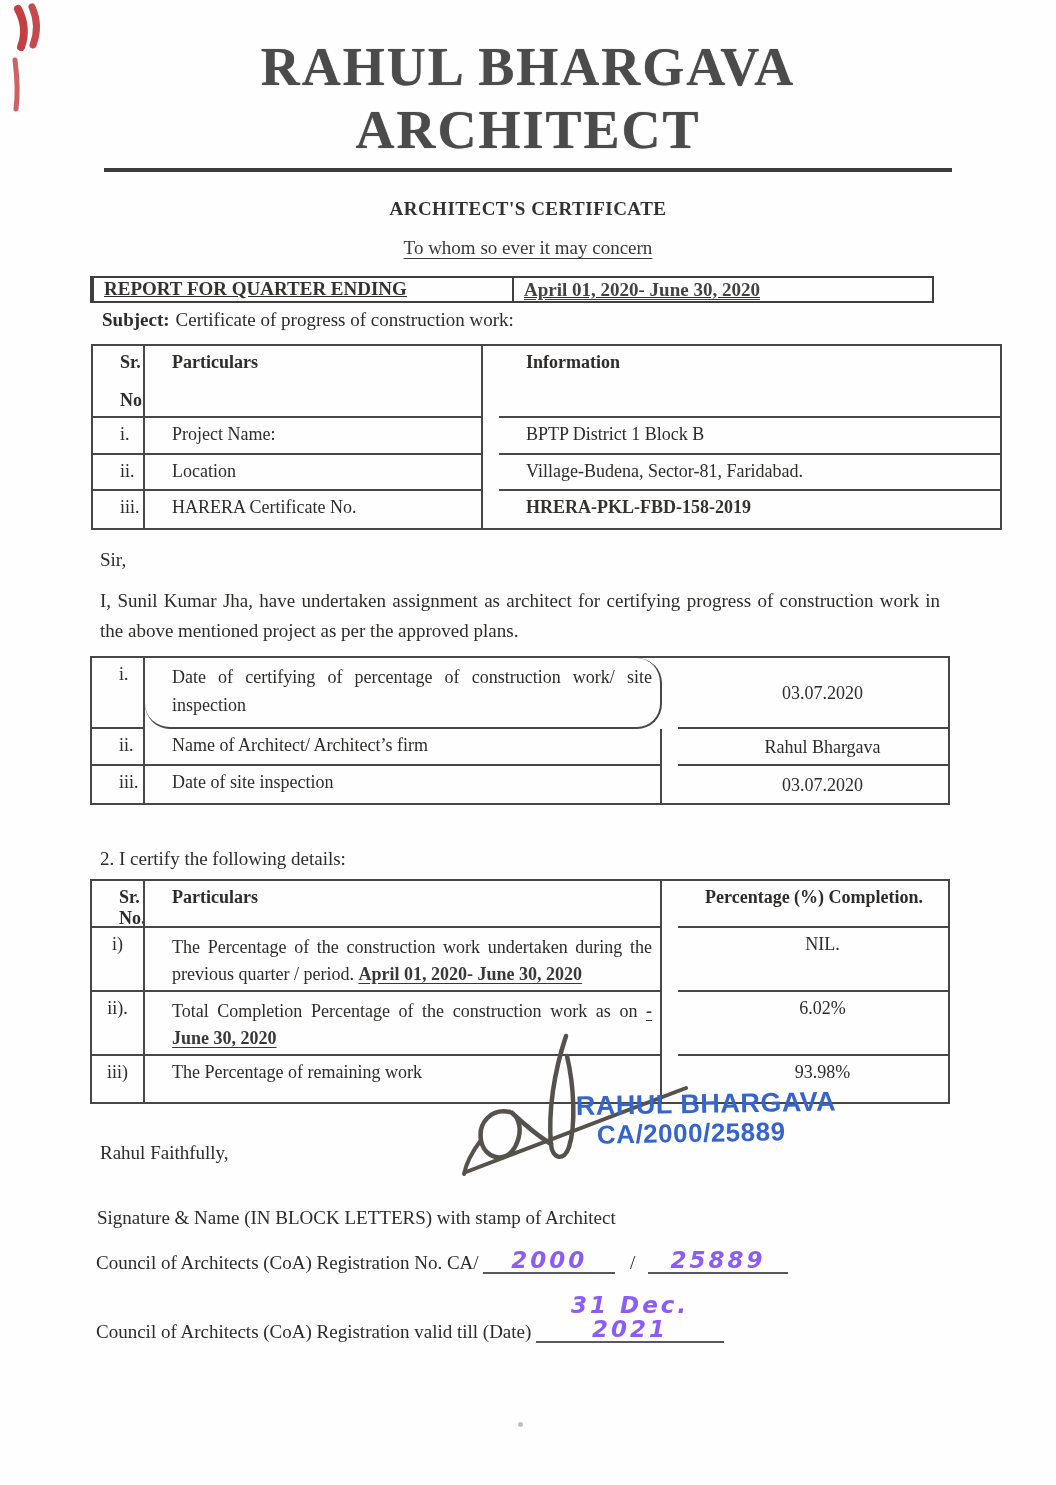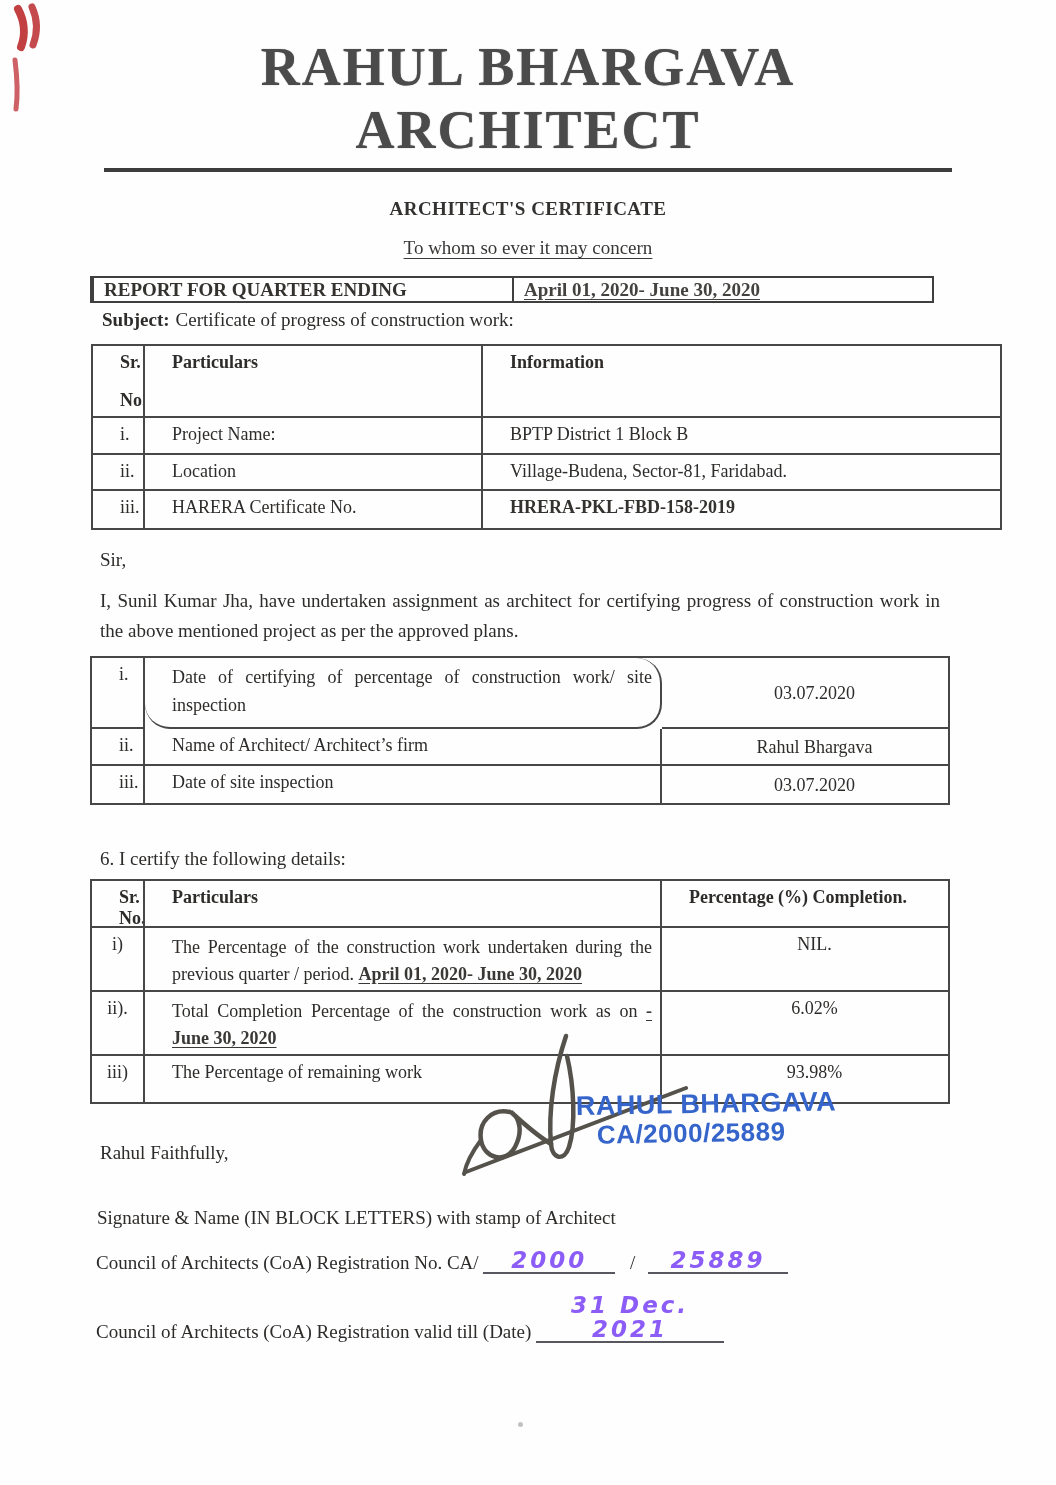--- a/index.html
+++ b/index.html
@@ -48,22 +48,23 @@
     text-decoration:underline;
     text-underline-offset:4px;
   }
   
   .banner {
     margin:17px 0 0 90px;
     width:844px; height:27px;
     border:2px solid #3f3f3f;
     border-left-width:4px;
     display:flex;
-    align-items:center;
+    align-items:flex-start;
     font-size:19px;
+    text-decoration:underline;
   }
   .banner-label {
     width:418px;
     padding-left:10px;
     font-weight:bold;
     color:#34322f;
   }
   .banner-period {
     flex:1;
     padding-left:10px;
@@ -81,21 +82,21 @@
   .subject-line .txt { margin-left:6px; }
   
   .tbl { display:grid; border:2px solid #474747; }
   .tbl .cell {
     border-right:2px solid #474747;
     border-bottom:2px solid #474747;
     padding:6px 8px 4px 27px;
     font-size:18px;
     overflow:hidden;
   }
-  .tbl .cell.last-col { border-right:0; }
+  .tbl .cell.last-col { border-right:0;margin-left:16px; }
   .tbl .cell.last-row { border-bottom:0; }
   .tbl .hdr { font-weight:bold; }
   
   .project-tbl {
     margin:13px 0 0 91px;
     width:911px;
     grid-template-columns:52px 338px 1fr;
     grid-template-rows:72px 37px 36px 37px;
   }
   .project-tbl .sr-gap { margin-top:17px; }
@@ -239,21 +240,21 @@
 
     <div class="cell">ii.</div>
     <div class="cell">Name of Architect/ Architect’s firm</div>
     <div class="cell last-col val">Rahul Bhargava</div>
 
     <div class="cell last-row">iii.</div>
     <div class="cell last-row">Date of site inspection</div>
     <div class="cell last-row last-col val">03.07.2020</div>
   </div>
 
-  <div class="certify-heading">6. I certify the following details:</div>
+  <div class="certify-heading">2. I certify the following details:</div>
 
   <div class="tbl completion-tbl">
     <div class="cell hdr">
       <div>Sr.</div>
       <div>No.</div>
     </div>
     <div class="cell hdr">Particulars</div>
     <div class="cell hdr hdr-val last-col">Percentage (%) Completion.</div>
 
     <div class="cell sr-cell">i)</div>

